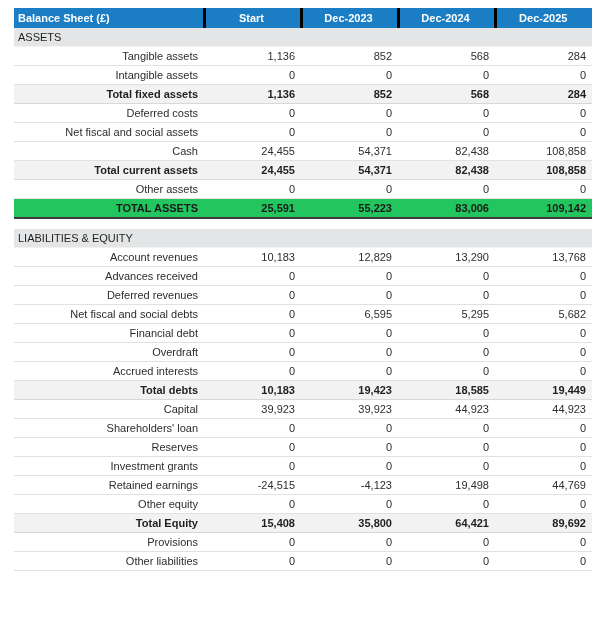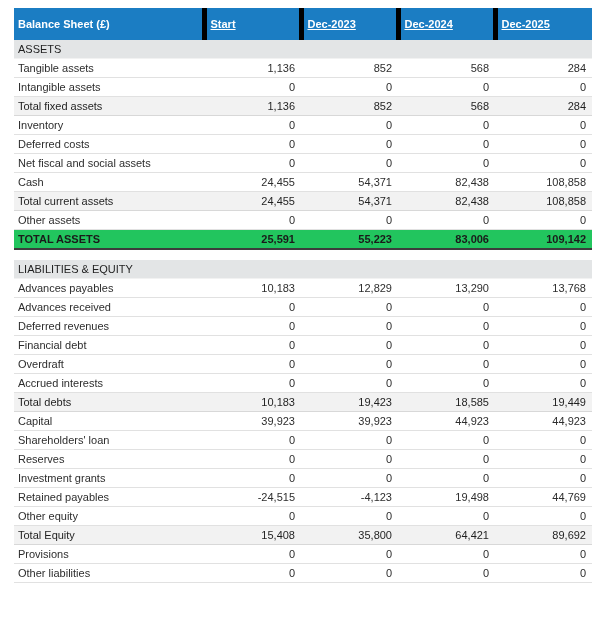--- a/index.html
+++ b/index.html
@@ -22,53 +22,53 @@
     color: #2d2d2d;
   }
   col.col-label { width: 190px; }
   col.col-val   { width: 97px; }
 
   
   tr.header-row th {
     background: #1b7dc3;
     color: #ffffff;
     font-weight: 700;
-    height: 32px;
+    height: 20px;
     padding: 0 6px 0 4px;
     white-space: nowrap;
     overflow: hidden;
   }
   tr.header-row th.h-label { text-align: left; }
-  tr.header-row th.h-value { text-align: left; border-left: 5px solid #000000; text-decoration: underline; }
+  tr.header-row th.h-value { text-align: center; border-left: 3px solid #000000; }
 
   
   td {
     height: 18px;
     padding: 0 6px 0 4px;
     white-space: nowrap;
     overflow: hidden;
   }
-  .cell-label { text-align: left; margin-left: 44px; }
+  .cell-label { text-align: right; margin-left: 44px; }
   .cell-value { text-align: right; }
 
   
   tr.row-data td {
     background: #ffffff;
     border-bottom: 1px solid #e1e1e1;
   }
   tr.row-section td {
     background: #e3e5e6;
     color: #1f1f1f;
     font-weight: 400;
     border-bottom: 1px solid #f2f2f2;
   }
   tr.row-subtotal td {
     background: #f2f2f2;
     color: #1f1f1f;
-    font-weight: 400;
+    font-weight: 700;
     border-top: 1px solid #d8d8d8;
     border-bottom: 1px solid #d8d8d8;
   }
   tr.row-total td {
     background: #22c55e;
     color: #1a1a1a;
     font-weight: 700;
     border-bottom: 2px solid #3c3c3c;
   }
   tr.row-spacer td {
@@ -117,27 +117,20 @@
           <td class="cell-value">0</td>
         </tr>
         <tr class="row-subtotal">
           <td class="cell-label">Total fixed assets</td>
           <td class="cell-value">1,136</td>
           <td class="cell-value">852</td>
           <td class="cell-value">568</td>
           <td class="cell-value">284</td>
         </tr>
         <tr class="row-data">
-          <td class="cell-label">Inventory</td>
-          <td class="cell-value">0</td>
-          <td class="cell-value">0</td>
-          <td class="cell-value">0</td>
-          <td class="cell-value">0</td>
-        </tr>
-        <tr class="row-data">
           <td class="cell-label">Deferred costs</td>
           <td class="cell-value">0</td>
           <td class="cell-value">0</td>
           <td class="cell-value">0</td>
           <td class="cell-value">0</td>
         </tr>
         <tr class="row-data">
           <td class="cell-label">Net fiscal and social assets</td>
           <td class="cell-value">0</td>
           <td class="cell-value">0</td>
@@ -172,39 +165,46 @@
           <td class="cell-value">83,006</td>
           <td class="cell-value">109,142</td>
         </tr>
         <tr class="row-spacer">
           <td colspan="5"></td>
         </tr>
         <tr class="row-section">
           <td colspan="5">LIABILITIES &amp; EQUITY</td>
         </tr>
         <tr class="row-data">
-          <td class="cell-label">Advances payables</td>
+          <td class="cell-label">Account revenues</td>
           <td class="cell-value">10,183</td>
           <td class="cell-value">12,829</td>
           <td class="cell-value">13,290</td>
           <td class="cell-value">13,768</td>
         </tr>
         <tr class="row-data">
           <td class="cell-label">Advances received</td>
           <td class="cell-value">0</td>
           <td class="cell-value">0</td>
           <td class="cell-value">0</td>
           <td class="cell-value">0</td>
         </tr>
         <tr class="row-data">
           <td class="cell-label">Deferred revenues</td>
           <td class="cell-value">0</td>
           <td class="cell-value">0</td>
           <td class="cell-value">0</td>
           <td class="cell-value">0</td>
+        </tr>
+        <tr class="row-data">
+          <td class="cell-label">Net fiscal and social debts</td>
+          <td class="cell-value">0</td>
+          <td class="cell-value">6,595</td>
+          <td class="cell-value">5,295</td>
+          <td class="cell-value">5,682</td>
         </tr>
         <tr class="row-data">
           <td class="cell-label">Financial debt</td>
           <td class="cell-value">0</td>
           <td class="cell-value">0</td>
           <td class="cell-value">0</td>
           <td class="cell-value">0</td>
         </tr>
         <tr class="row-data">
           <td class="cell-label">Overdraft</td>
@@ -249,21 +249,21 @@
           <td class="cell-value">0</td>
         </tr>
         <tr class="row-data">
           <td class="cell-label">Investment grants</td>
           <td class="cell-value">0</td>
           <td class="cell-value">0</td>
           <td class="cell-value">0</td>
           <td class="cell-value">0</td>
         </tr>
         <tr class="row-data">
-          <td class="cell-label">Retained payables</td>
+          <td class="cell-label">Retained earnings</td>
           <td class="cell-value">-24,515</td>
           <td class="cell-value">-4,123</td>
           <td class="cell-value">19,498</td>
           <td class="cell-value">44,769</td>
         </tr>
         <tr class="row-data">
           <td class="cell-label">Other equity</td>
           <td class="cell-value">0</td>
           <td class="cell-value">0</td>
           <td class="cell-value">0</td>

